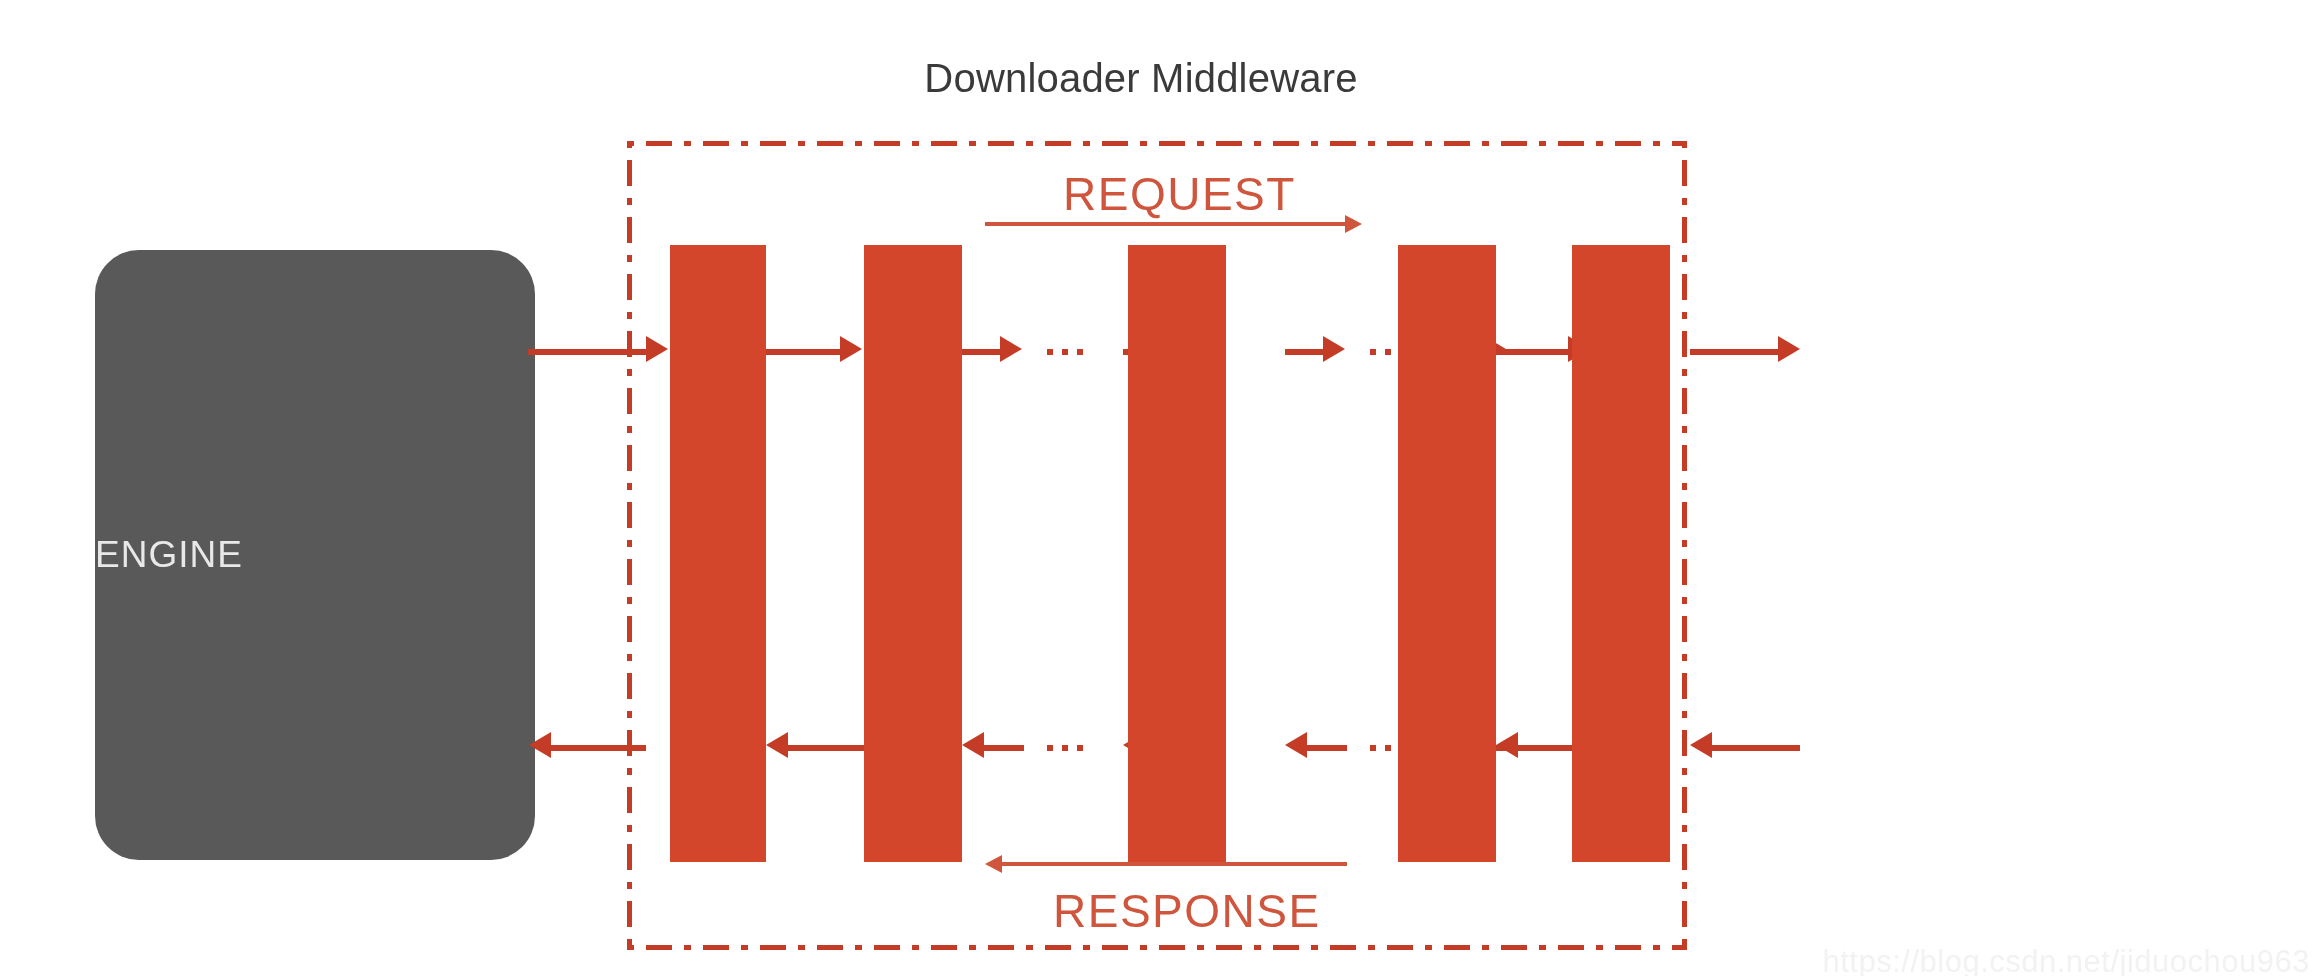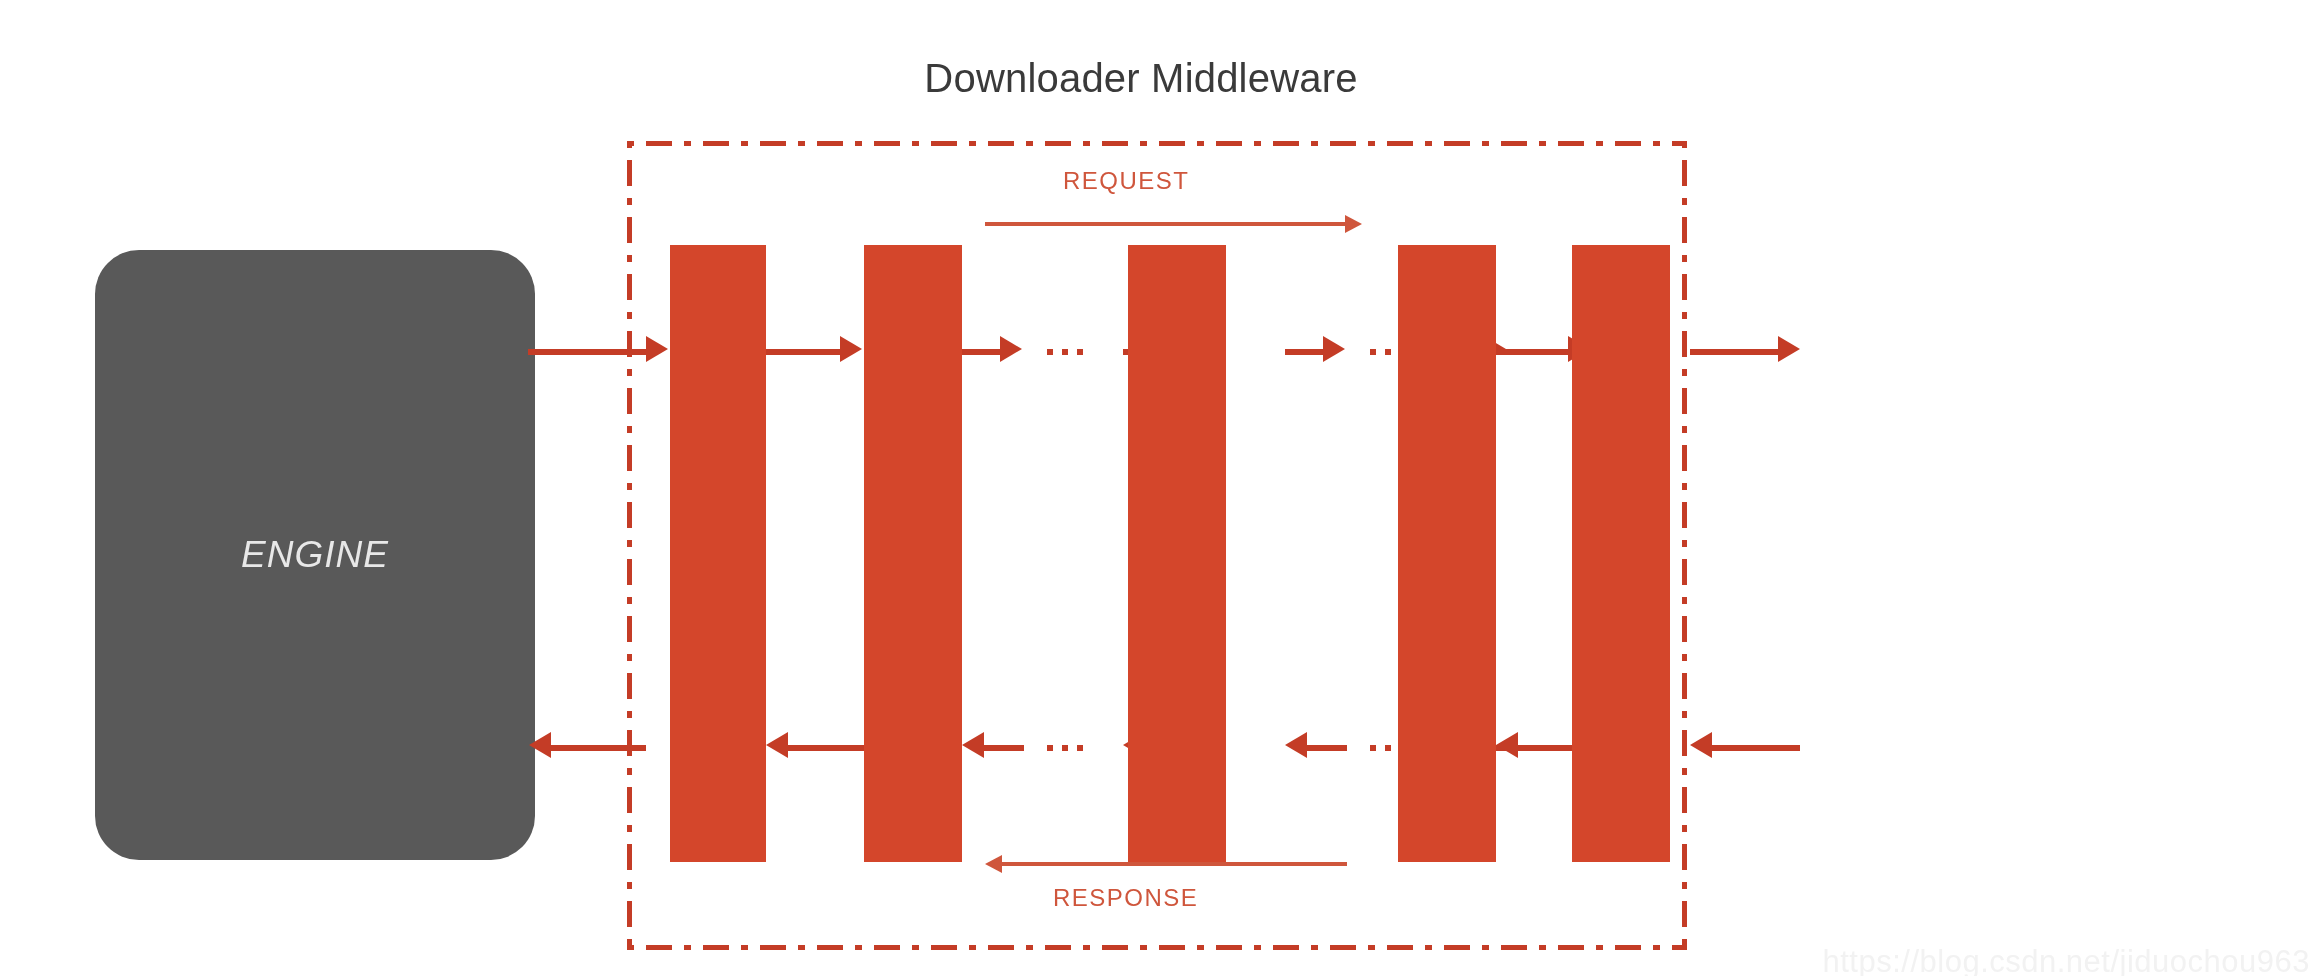--- a/index.html
+++ b/index.html
@@ -38,23 +38,21 @@
 
   
   .endbox {
     position: absolute;
     border-radius: 44px;
     color: #ffffff;
     font-size: 37px;
     letter-spacing: 1px;
     display: flex;
     align-items: center;
-    justify-content: center;
     box-sizing: border-box;
-    font-style: italic;
   }
   .endbox.engine {
     left: 95px;
     top: 250px;
     width: 440px;
     height: 610px;
     background: #595959;
     color: #e8e8e8;
   }
   .endbox.downloader {
@@ -141,21 +139,21 @@
   .dots i {
     display: block;
     width: 6px;
     height: 6px;
     background: #c43c26;
   }
 
   
   .flow-label {
     position: absolute;
-    font-size: 24px;
+    font-size: 46px;
     color: #cf563c;
     letter-spacing: 1.5px;
     white-space: nowrap;
   }
   .thin-line {
     position: absolute;
     height: 4px;
     background: #cf563c;
   }
   .thin-arrow-r {

